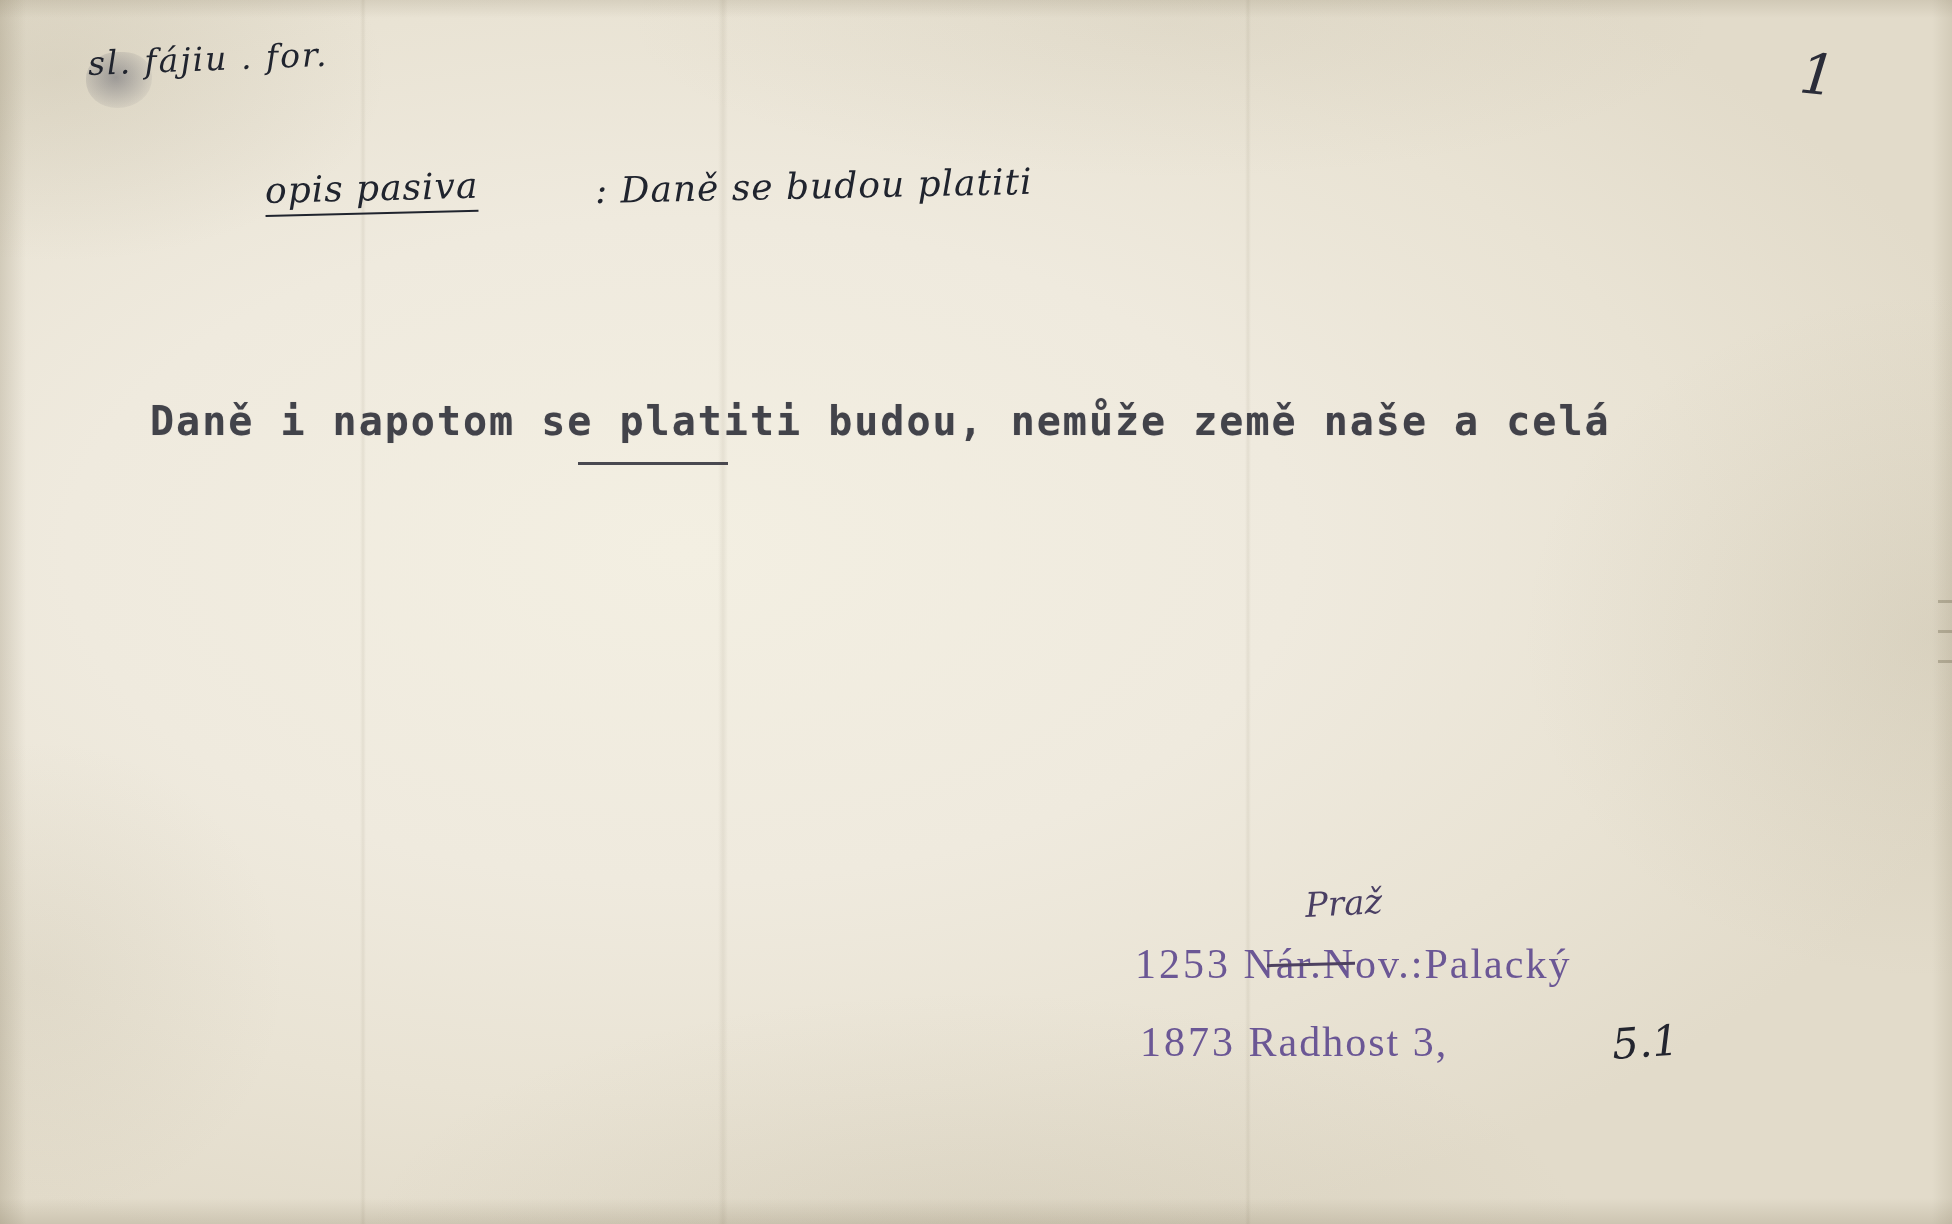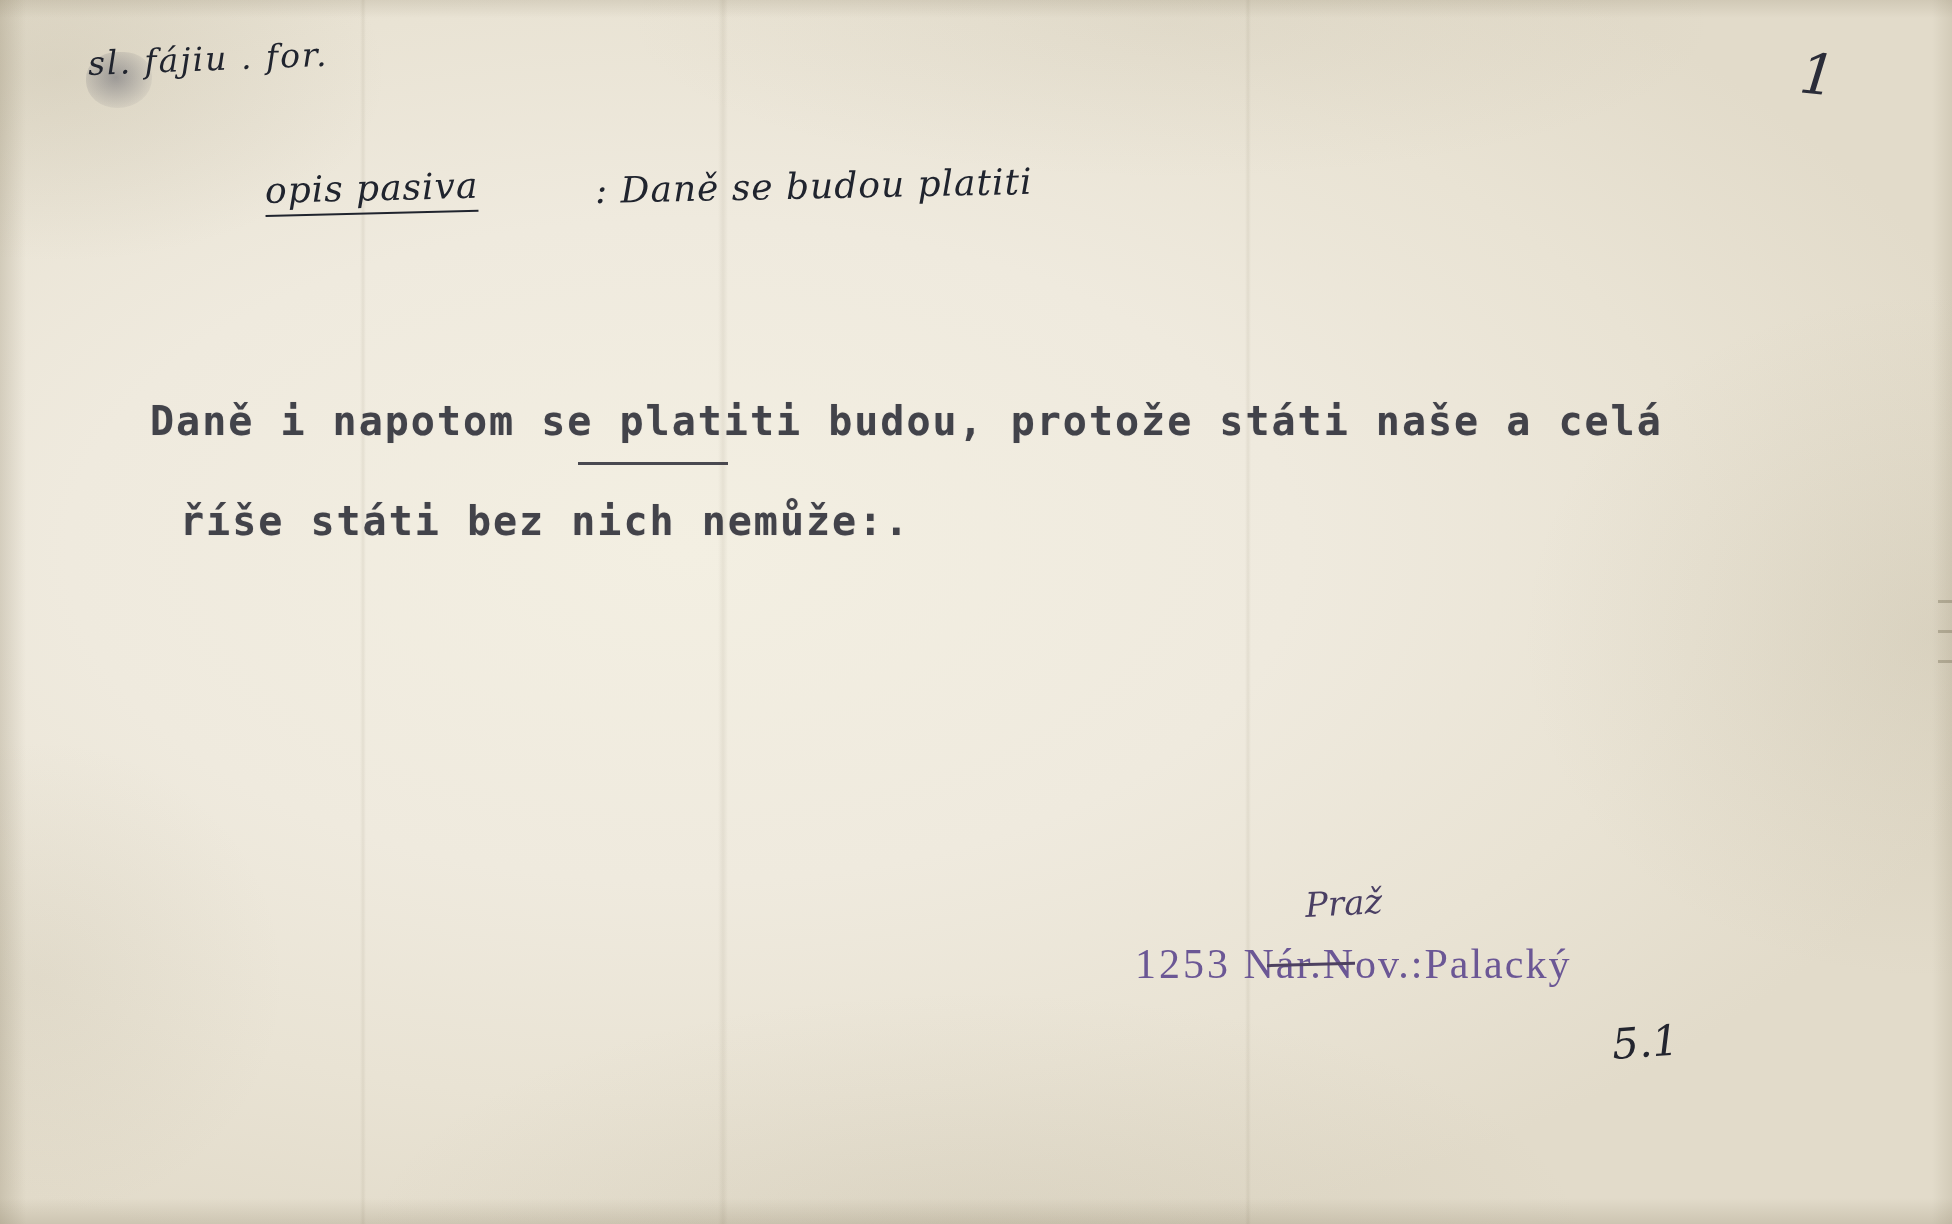--- a/index.html
+++ b/index.html
@@ -199,30 +199,33 @@
   <div id="ink-blot"></div>
 
   <div class="hand" id="hand-topleft">sl. fájiu . for.</div>
 
   <div class="hand" id="hand-opis-label">opis pasiva</div>
 
   <div class="hand" id="hand-opis-rest">: Daně se budou platiti</div>
 
   <div class="hand" id="hand-page-number">1</div>
 
-  <div class="typed" id="typed-line-1">Daně i napotom se platiti budou, protože státi naše a celá</div>
+  <div class="typed" id="typed-line-1">Daně i napotom se platiti budou, nemůže země naše a celá</div>
 
   <div id="typed-underline"></div>
 
-  <div class="typed" id="typed-line-2">říše státi bez nich nemůže:.</div>
 
   <div class="hand" id="hand-praz">Praž</div>
 
   <div class="stamp" id="stamp-line-1">
     <span class="spaced">1253</span>
     <span>Nár</span><span>.Nov.:Palacký</span>
   </div>
   <div class="strike"></div>
 
+  <div class="stamp" id="stamp-line-2">
+    <span class="spaced">1873</span>
+    <span>Radhost 3,</span>
+  </div>
 
   <div class="hand" id="hand-51">5.1</div>
 
 </div>
 
 </body></html>

